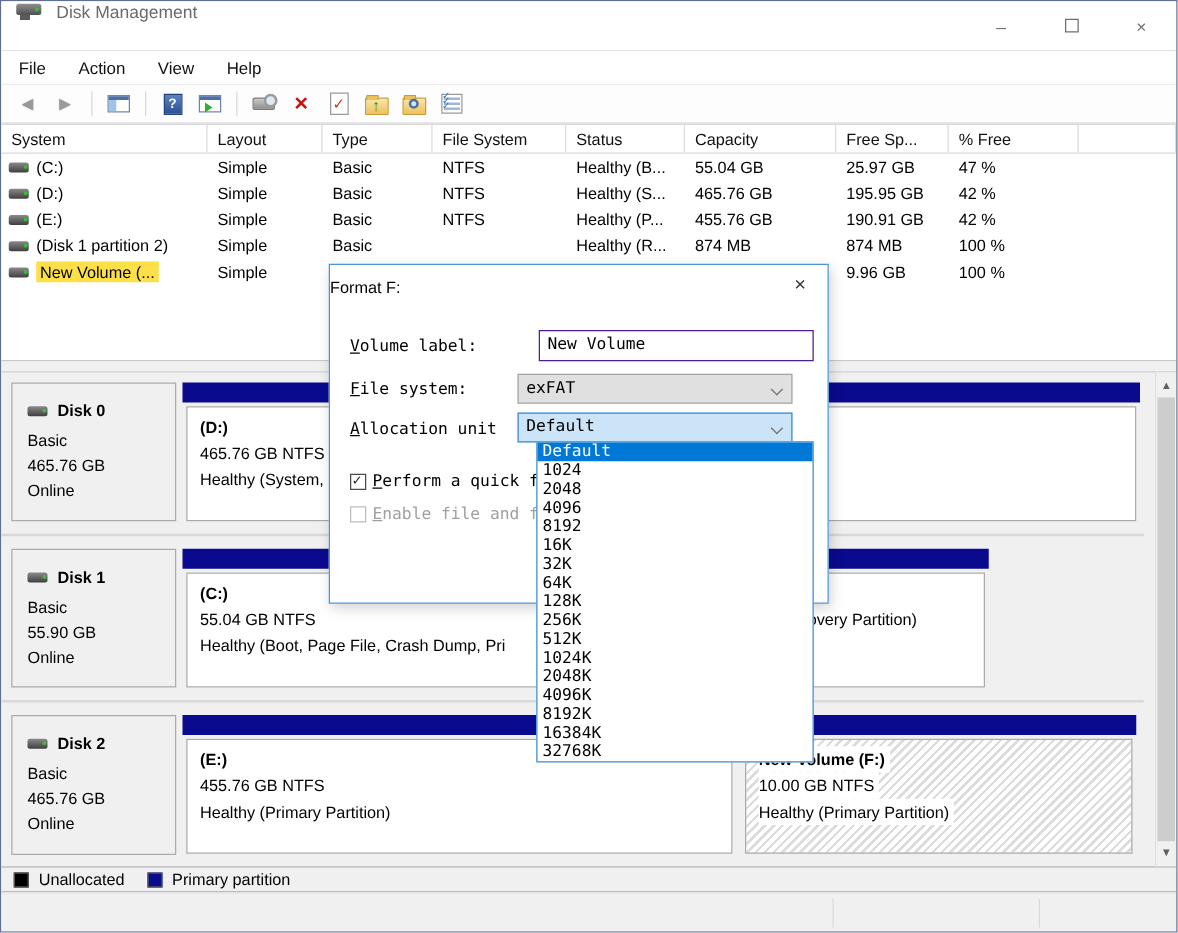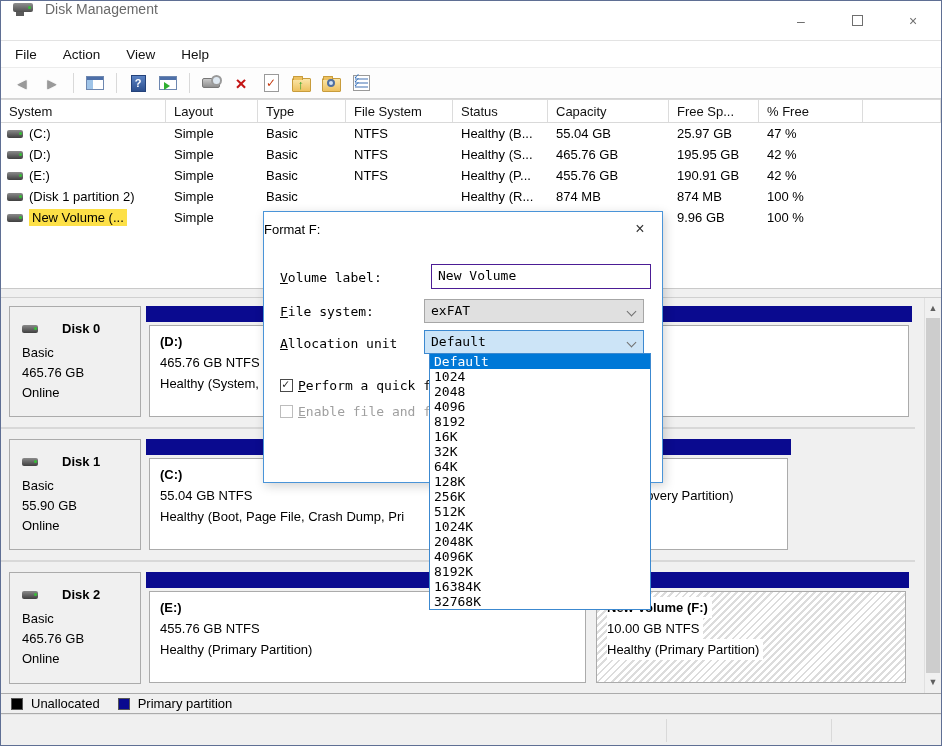--- a/index.html
+++ b/index.html
@@ -55,21 +55,21 @@
   .vol-cell { display:flex; align-items:center; gap:6px; padding-left:6px; }
   .drive-ico { width:16px; height:8px; background:linear-gradient(#8a8a8a,#3f3f3f); border-radius:2px; position:relative; flex:0 0 auto; }
   .drive-ico::after { content:""; position:absolute; right:1px; top:2px; width:3px; height:3px; border-radius:50%; background:#35c035; }
   .sel-hl { background:#fde047; padding:1px 3px; }
 
   
   .splitter { height:8px; background:#f0f0f0; }
   .graph-pane { position:relative; height:396px; background:#f0f0f0; border-top:1px solid #d0d0d0; }
   .disk-row { position:absolute; left:0; width:914px; height:131px; border-bottom:2px solid #d8d8d8; }
   .disk-info { position:absolute; left:8px; top:8px; width:132px; bottom:10px; border:1px solid #ababab; background:#f0f0f0; padding:12px 0 0 12px; line-height:20px; }
-  .disk-name-row { display:flex; align-items:center; gap:24px; font-weight:bold; margin-bottom:4px; }
+  .disk-name-row { display:flex; align-items:center; gap:8px; font-weight:bold; margin-bottom:4px; }
   .partition { position:absolute; top:8px; height:113px; }
   .pband { height:16px; background:#0a0a8f; }
   .pbody { position:absolute; left:3px; right:3px; top:19px; bottom:2px; background:#fff; border:1px solid #ababab; padding:5px 0 0 10px; line-height:21px; overflow:hidden; white-space:nowrap; }
   .pbody .pname { font-weight:bold; }
   .hatch { background:repeating-linear-gradient(135deg,#ffffff 0px,#ffffff 3px,#dcdcdc 3px,#dcdcdc 5px); }
   .hatch span.line { background:#fff; display:inline-block; padding-right:4px; }
   .vscroll { position:absolute; right:0; top:0; width:17px; bottom:0; background:#f0f0f0; border-left:1px solid #e0e0e0; }
   .vscroll .up,.vscroll .dn { position:absolute; left:0; width:100%; height:17px; color:#5f5f5f; font-size:9px; text-align:center; line-height:17px; }
   .vscroll .up{top:2px;} .vscroll .dn{bottom:2px;}
   .vscroll .thumb { position:absolute; left:1px; right:1px; top:20px; bottom:20px; background:#cdcdcd; }
@@ -81,21 +81,21 @@
   .statusbar { height:32px; background:#f0f0f0; border-top:1px solid #e5e5e5; position:relative; }
   .statusbar .sep { position:absolute; top:4px; bottom:4px; width:1px; background:#d9d9d9; }
 
   
   .dialog { position:absolute; left:262px; top:210px; width:400px; height:272px; background:#fff; border:1px solid #4a94d8; z-index:10; box-shadow:2px 3px 10px rgba(0,0,0,0.18); }
   .dlg-title { height:34px; display:flex; align-items:center; padding-left:0; font-size:13px; }
   .dlg-close { margin-left:auto; width:44px; text-align:center; font-size:16px; color:#333; }
   .dlg-label { position:absolute; left:16px; font-family:"DejaVu Sans Mono",monospace; font-size:13px; }
   .dlg-label::first-letter { text-decoration:underline; }
   .dlg-input { position:absolute; left:167px; width:220px; height:25px; border:1px solid #4c1d95; background:#fff; font-family:"DejaVu Sans Mono",monospace; font-size:13px; padding:3px 6px; }
-  .combo { position:absolute; left:160px; width:220px; height:24px; font-family:"DejaVu Sans Mono",monospace; font-size:13px; padding:3px 6px; }
+  .combo { position:absolute; left:150px; width:220px; height:24px; font-family:"DejaVu Sans Mono",monospace; font-size:13px; padding:3px 6px; }
   .combo.gray { background:#e0e0e0; border:1px solid #a6a6a6; }
   .combo.blue { background:#cce4f7; border:1px solid #3c89d0; }
   .chev { position:absolute; right:8px; top:8px; width:7px; height:7px; border-right:1px solid #707070; border-bottom:1px solid #707070; transform:rotate(45deg); }
   .chkrow { position:absolute; left:16px; display:flex; align-items:center; gap:5px; font-family:"DejaVu Sans Mono",monospace; font-size:13px; white-space:nowrap; }
   .chkbox { width:13px; height:13px; border:1px solid #4a4a4a; background:#fff; position:relative; flex:0 0 auto; }
   .chkbox.checked::after { content:"✓"; position:absolute; left:1px; top:-3px; font-size:12px; color:#222; }
   .chkrow.disabled { color:#9f9f9f; }
   .chkrow.disabled .chkbox { border-color:#bdbdbd; }
   .chk-label::first-letter { text-decoration:underline; }
 

